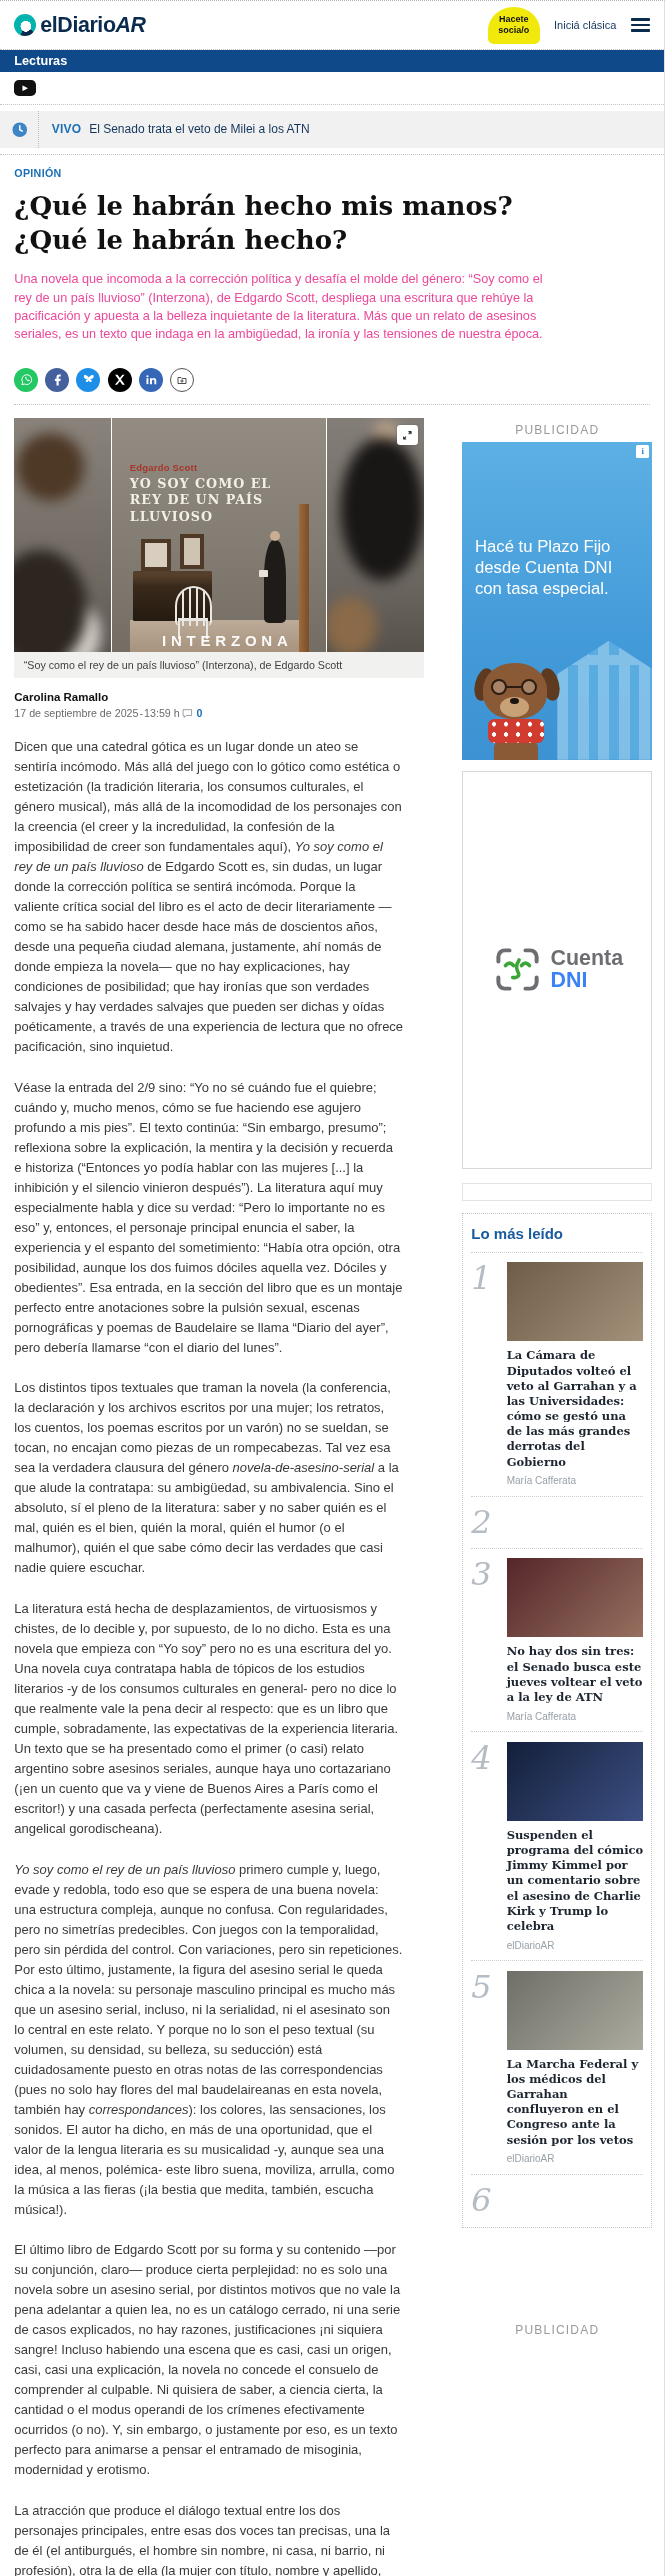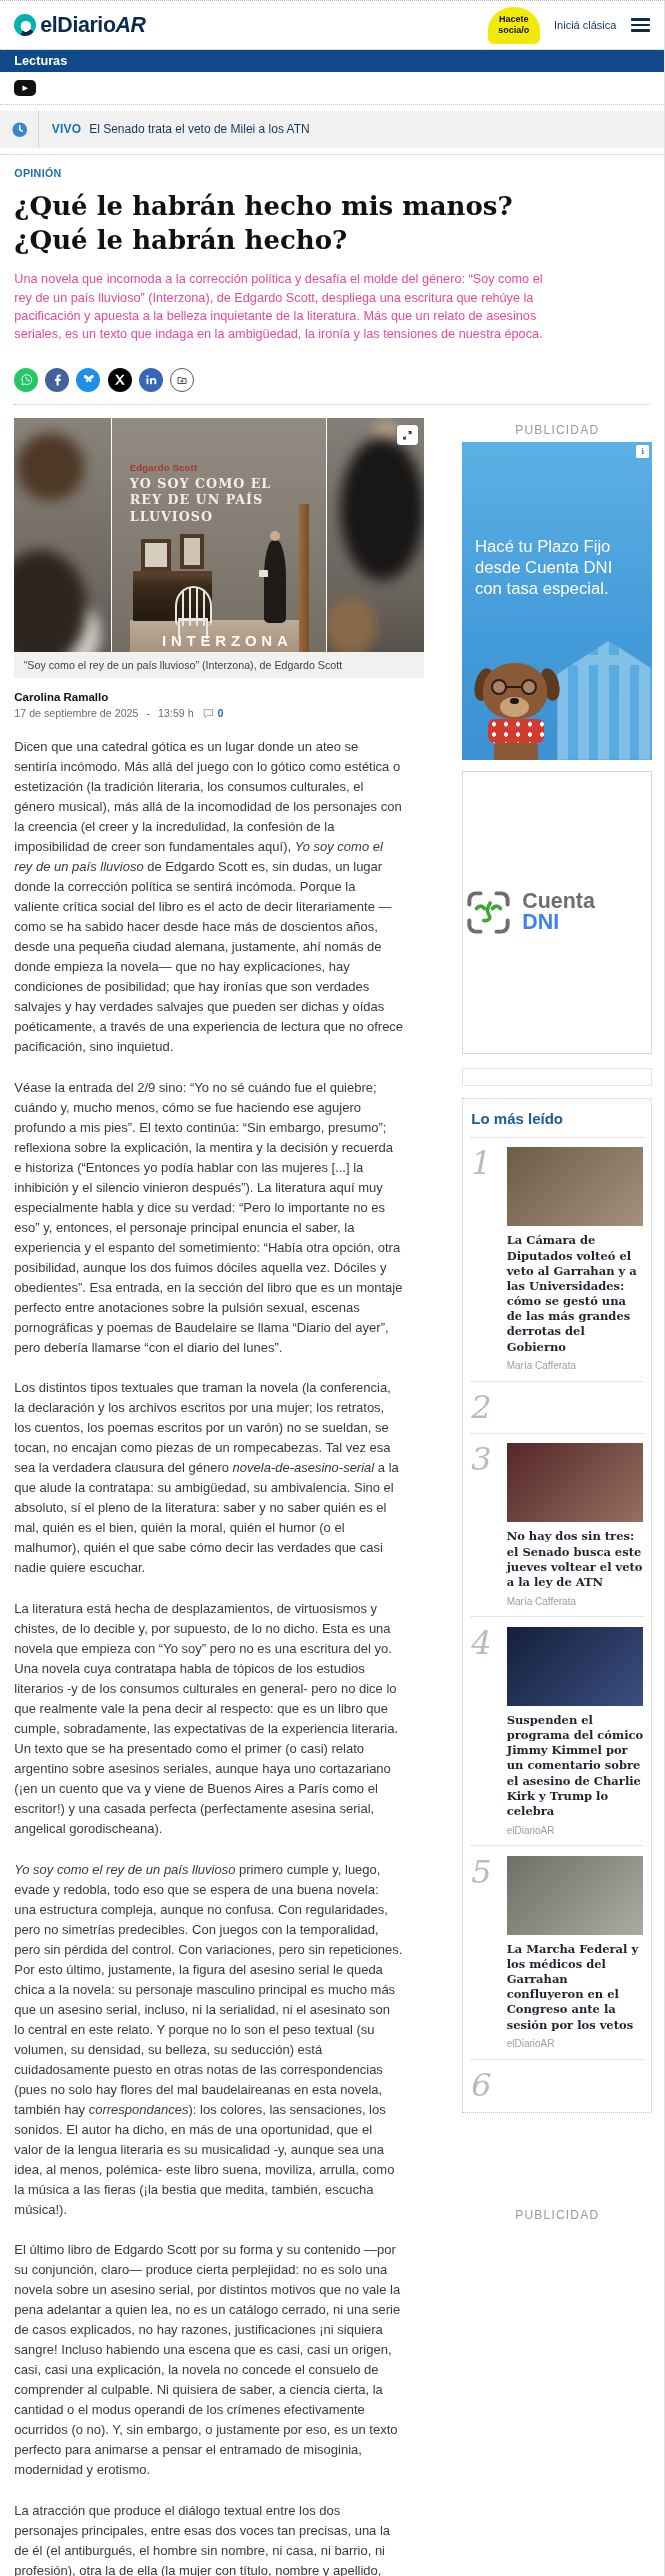--- a/index.html
+++ b/index.html
@@ -97,21 +97,21 @@
   .cover-publisher { position:absolute; bottom:3.2px; left:16px; right:0; text-align:center;
     color:rgba(255,255,255,0.95); font-size:15px; font-weight:bold; letter-spacing:4.8px; }
   .expand-btn { position:absolute; top:6.4px; right:6.4px; width:20.6px; height:20.6px; background:#fff;
     border-radius:3.2px; display:flex; align-items:center; justify-content:center; cursor:pointer; box-shadow:0 0 1.6px rgba(0,0,0,.3); }
   .expand-btn svg { width:12.7px; height:12.7px; }
   .caption { background:#f1f1ef; padding:7.1px 9.5px; font-size:10.7px; color:#3f3f3f; }
 
   
   .byline { margin-top:12.7px; }
   .byline-author { font-size:11.5px; font-weight:bold; color:#111; cursor:pointer; }
-  .byline-meta { display:flex; align-items:center; gap:8px; margin-top:4px; font-size:10.7px; color:#6b6b6b; }
+  .byline-meta { display:flex; align-items:center; gap:1px; margin-top:4px; font-size:10.7px; color:#6b6b6b; }
   .comments { display:inline-flex; align-items:center; gap:3.2px; cursor:pointer; }
   .comments svg { width:12.7px; height:12.7px; }
   .comment-count { color:#1a6fb5; font-weight:bold; }
 
   
   .article-body { margin-top:17.5px; width:389px; font-size:13px; line-height:20px; color:#3a3a3a; }
   .article-body p { margin-bottom:20.6px; }
   .article-body em { font-style:italic; }
 
   
@@ -132,21 +132,21 @@
   .dog-ear-l { left:1.6px; transform:rotate(14deg); } .dog-ear-r { right:1.6px; transform:rotate(-14deg); }
   .dog-glass-l, .dog-glass-r { position:absolute; top:22px; width:16px; height:16px; border:2.4px solid #2b1d12; border-radius:50%; background:rgba(255,255,255,.25); }
   .dog-glass-l { left:17.5px; } .dog-glass-r { left:48px; }
   .dog-bridge { position:absolute; top:29px; left:33px; width:14.3px; height:2.4px; background:#2b1d12; }
   .dog-muzzle { position:absolute; top:40px; left:27px; width:29px; height:20.6px; background:#c9a176; border-radius:50%; }
   .dog-nose { position:absolute; top:41px; left:37px; width:8.7px; height:6.4px; background:#1d1410; border-radius:50%; }
   .dog-scarf { position:absolute; top:62px; left:14.3px; width:56px; height:24px; background:#d23b2f; border-radius:6.4px;
     background-image:radial-gradient(circle, #fff 2px, transparent 2.4px); background-size:12px 10.3px; }
   .dog-body { position:absolute; top:83px; left:20.6px; width:44px; height:20.6px; background:#8a5a36; border-radius:8px 8px 0 0; }
 
-  .ad-white { height:283px; border:0.8px solid #d8d8d8; margin-top:11px; display:flex; align-items:center; cursor:pointer; background:#fff; }
+  .ad-white { height:398px; border:0.8px solid #d8d8d8; margin-top:11px; display:flex; align-items:center; justify-content:center; cursor:pointer; background:#fff; }
   .dni-logo { display:flex; align-items:center; gap:8px; }
   .dni-logo svg { width:51px; height:51px; }
   .dni-text { line-height:1.0; font-weight:bold; font-size:21.4px; }
   .dni-top { color:#6d6e71; } .dni-bottom { color:#3b82f6; }
 
   .ad-slot { height:17.5px; border:0.8px solid #e3e3e3; margin:14.3px 0 12.7px; }
 
   .most-read { border:0.8px dotted #c6c6c6; padding:9.5px 8px 1.6px; }
   .mr-title { font-size:15px; font-weight:bold; color:#1a5a9e; margin:1.6px 0 9.5px; }
   .mr-item { display:flex; gap:6.4px; padding:9.5px 0; border-top:0.8px dotted #cfcfcf; cursor:pointer; }

